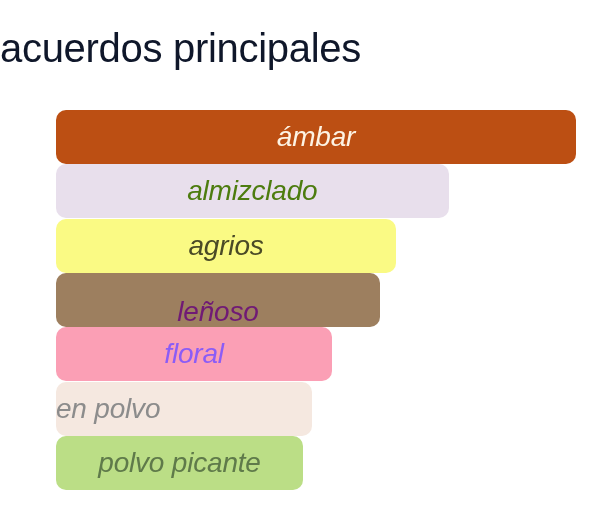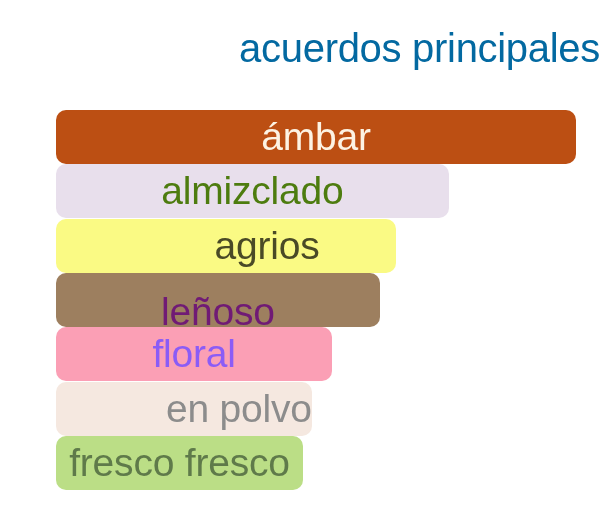--- a/index.html
+++ b/index.html
@@ -19,25 +19,25 @@
     width: 600px;
     height: 522px;
     background: #ffffff;
   }
 
   #chart-title {
     position: absolute;
     left: 0;
     top: 26px;
     width: 600px;
-    text-align: right;
+    text-align: left;
     font-size: 40px;
     font-weight: 400;
     line-height: 1.1;
-    color: #0369a1;
+    color: #0f172a;
     letter-spacing: -0.3px;
     white-space: nowrap;
   }
 
   #bars-area {
     position: absolute;
     left: 56px;
     top: 110px;
     width: 520px;
     height: 380px;
@@ -57,58 +57,59 @@
     border-radius: 10px;
     box-sizing: border-box;
   }
 
   .bar-label {
     position: absolute;
     top: 0;
     height: 66px;
     line-height: 54px;
     right: 14px;
-    font-size: 39px;
+    font-size: 28px;
     font-weight: 400;
     white-space: nowrap;
     letter-spacing: -0.2px;
     pointer-events: none;
+    font-style: italic;
   }
 </style>
 </head>
 <body>
 
 <div id="chart-root">
 
   <div id="chart-title">acuerdos principales</div>
 
   <div id="bars-area">
       <div class="bar-row" style="top: 0px;">
         <div class="bar" title="ámbar" style="width: 520px; background: rgb(188, 79, 19);"></div>
         <div class="bar-label" style="width: 520px; left: 0px; text-align: center; right: auto; color: rgb(253, 243, 227);">ámbar</div>
       </div>
       <div class="bar-row" style="top: 54.3px;">
         <div class="bar" title="almizclado" style="width: 392.6px; background: rgb(232, 223, 236);"></div>
         <div class="bar-label" style="width: 392.6px; left: 0px; text-align: center; right: auto; color: #4d7c0f;">almizclado</div>
       </div>
       <div class="bar-row" style="top: 108.6px;">
         <div class="bar" title="agrios" style="width: 340.08px; background: rgb(250, 250, 132);"></div>
-        <div class="bar-label" style="width: 340.08px; left: 0px; text-align: center; right: auto; color: rgb(74, 74, 38); margin-left: 41px;">agrios</div>
+        <div class="bar-label" style="width: 340.08px; left: 0px; text-align: center; right: auto; color: rgb(74, 74, 38);">agrios</div>
       </div>
       <div class="bar-row" style="top: 162.9px;">
         <div class="bar" title="leñoso" style="width: 323.96px; background: rgb(157, 127, 95);"></div>
         <div class="bar-label" style="width: 323.96px; left: 0px; text-align: center; right: auto; color: #701a75; margin-top: 12px;">leñoso</div>
       </div>
       <div class="bar-row" style="top: 217.2px;">
         <div class="bar" title="floral" style="width: 276.12px; background: rgb(251, 159, 181);"></div>
         <div class="bar-label" style="width: 276.12px; left: 0px; text-align: center; right: auto; color: #8b5cf6;">floral</div>
       </div>
       <div class="bar-row" style="top: 271.5px;">
         <div class="bar" title="en polvo" style="width: 255.84px; background: rgb(245, 232, 224);"></div>
-        <div class="bar-label" style="width: 255.84px; left: 0px; text-align: right; right: auto; color: rgb(140, 140, 140);">en polvo</div>
+        <div class="bar-label" style="width: 255.84px; left: 0px; text-align: left; right: auto; color: rgb(140, 140, 140);">en polvo</div>
       </div>
       <div class="bar-row" style="top: 325.8px;">
         <div class="bar" title="fresco picante" style="width: 247px; background: rgb(187, 222, 134);"></div>
-        <div class="bar-label" style="width: 247px; left: 0px; text-align: center; right: auto; color: rgb(95, 122, 74);">fresco fresco</div>
+        <div class="bar-label" style="width: 247px; left: 0px; text-align: center; right: auto; color: rgb(95, 122, 74);">polvo picante</div>
       </div>
     </div>
 
 </div>
 
 </body></html>

